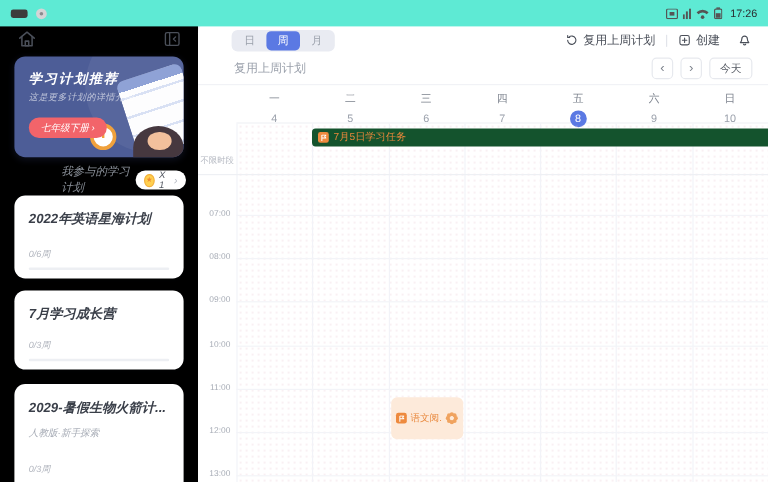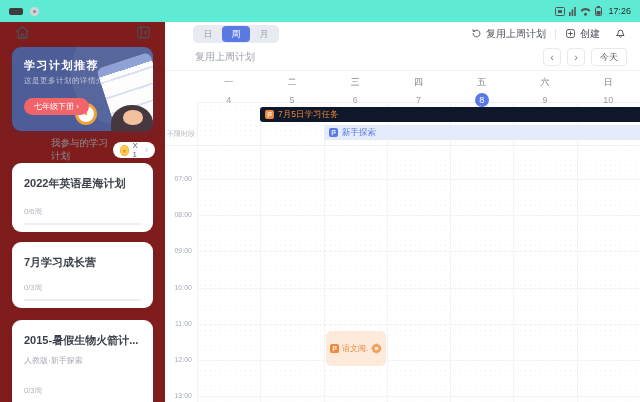--- a/index.html
+++ b/index.html
@@ -15,21 +15,21 @@
     background:#5eead4; display:flex; align-items:center; padding:11px 9px; z-index:30;}
   .sb-left{ display:flex; align-items:center; gap:7px; }
   .cam-pill{ width:14px; height:7px; background:#3c3c3c; border-radius:2px; }
   .cam-dot{ width:9px; height:9px; background:#d4d4d6; border-radius:50%; position:relative;}
   .cam-dot::after{ content:""; position:absolute; left:3px; top:3px; width:3px; height:3px;
     background:#8b8b8e; border-radius:50%; }
   .sb-right{ margin-left:auto; display:flex; align-items:center; gap:4px; }
   .sb-ic{ display:block; }
   .sb-time{ font-size:9px; color:#2a2a2e; margin-left:2px; }
   
-  .sidebar{ position:absolute; top:18px; left:0; width:165px; bottom:0; background:#7f1d1d; }
+  .sidebar{ position:absolute; top:18px; left:0; width:165px; bottom:0; background:#000000;font-style:italic; }
   .side-top{ position:absolute; top:4px; left:14px; right:13px; height:20px;
     display:flex; justify-content:space-between; align-items:center; }
   .tool-ic{ display:block; cursor:pointer; }
   
   .promo{ position:absolute; top:29px; left:12px; width:141px; height:84px;
     border-radius:9px; background:#4d5d97; overflow:hidden;
     box-shadow:0 2px 6px rgba(50,60,110,.28); }
   .promo::before{ content:""; position:absolute; right:-28px; top:-30px; width:110px; height:110px;
     border-radius:50%; background:rgba(255,255,255,.06); }
   .ill-cal{ position:absolute; top:12px; right:-8px; width:56px; height:66px; background:#fdfdfe;
@@ -112,21 +112,21 @@
     background-image:radial-gradient(rgba(235,205,215,.30) .8px, transparent .8px);
     background-size:5px 5px; }
   .col{ flex:1; }
   .col + .col{ border-left:1px solid #f2f3f8; }
   .allday-border{ position:absolute; top:74px; left:0; right:0; height:1px; background:#eef0f4; }
   .allday-label{ position:absolute; top:58px; left:1px; width:30px; font-size:7px;
     color:#b3b7c0; text-align:center; }
   .banner{ position:absolute; height:15px; display:flex; align-items:center; gap:4px;
     padding-left:5px; border-radius:3px 0 0 3px; font-size:8.5px; overflow:hidden;
     white-space:nowrap; cursor:pointer; }
-  .banner1{ top:36px; left:95px; right:0; background:#0f172a; color:#e8873b; }
+  .banner1{ top:36px; left:95px; right:0; background:#14532d; color:#e8873b; }
   .banner2{ top:54px; left:159px; right:0; background:#e4ebfa; color:#5b79e3; }
   .chip{ width:9px; height:9px; border-radius:2px; flex:none; display:flex; align-items:center;
     justify-content:center; }
   .chip.orange{ background:#ee8a3e; }
   .chip.blue{ background:#5b79e3; }
   .hline{ position:absolute; left:32px; right:0; height:1px; background:#f3f4f8; }
   .hlabel{ position:absolute; left:0; width:27px; text-align:right; font-size:7px; color:#a6abb5; }
   .event{ position:absolute; left:161px; top:260px; width:60px; height:35px; background:#fdeada;
     border-radius:5px; display:flex; align-items:center; gap:3px; padding:0 4px;
     font-size:8px; color:#e8873b; cursor:pointer; }
@@ -205,21 +205,21 @@
       <div class="card-bar"></div>
     </div>
 
     <div class="card card2">
       <div class="card-title">7月学习成长营</div>
       <div class="card-progress">0/3周</div>
       <div class="card-bar"></div>
     </div>
 
     <div class="card card3">
-      <div class="card-title">2015-暑假生物火箭计...</div>
+      <div class="card-title">2029-暑假生物火箭计...</div>
       <div class="card-sub">人教版·新手探索</div>
       <div class="card-progress">0/3周</div>
 
     </div>
   </div>
 
   <div class="main">
 
     <div class="toolbar">
       <div class="segmented">
@@ -309,28 +309,20 @@
 
       <div class="banner banner1">
         <span class="chip orange">
           <svg width="6" height="6" viewBox="0 0 10 10">
               <path d="M2 1 v8 M2 1 h5.5 L6 3 L7.5 5 H2" fill="none" stroke="#fff" stroke-width="1.4" stroke-linejoin="round"></path>
             </svg>
         </span>
         <span>7月5日学习任务</span>
       </div>
 
-      <div class="banner banner2">
-        <span class="chip blue">
-          <svg width="6" height="6" viewBox="0 0 10 10">
-              <path d="M2 1 v8 M2 1 h5.5 L6 3 L7.5 5 H2" fill="none" stroke="#fff" stroke-width="1.4" stroke-linejoin="round"></path>
-            </svg>
-        </span>
-        <span>新手探索</span>
-      </div>
 
       <div class="allday-border"></div>
 
       <div class="hline" style="top:108px"></div>
       <div class="hline" style="top:144px"></div>
       <div class="hline" style="top:180px"></div>
       <div class="hline" style="top:217px"></div>
       <div class="hline" style="top:253px"></div>
       <div class="hline" style="top:289px"></div>
       <div class="hline" style="top:325px"></div>

